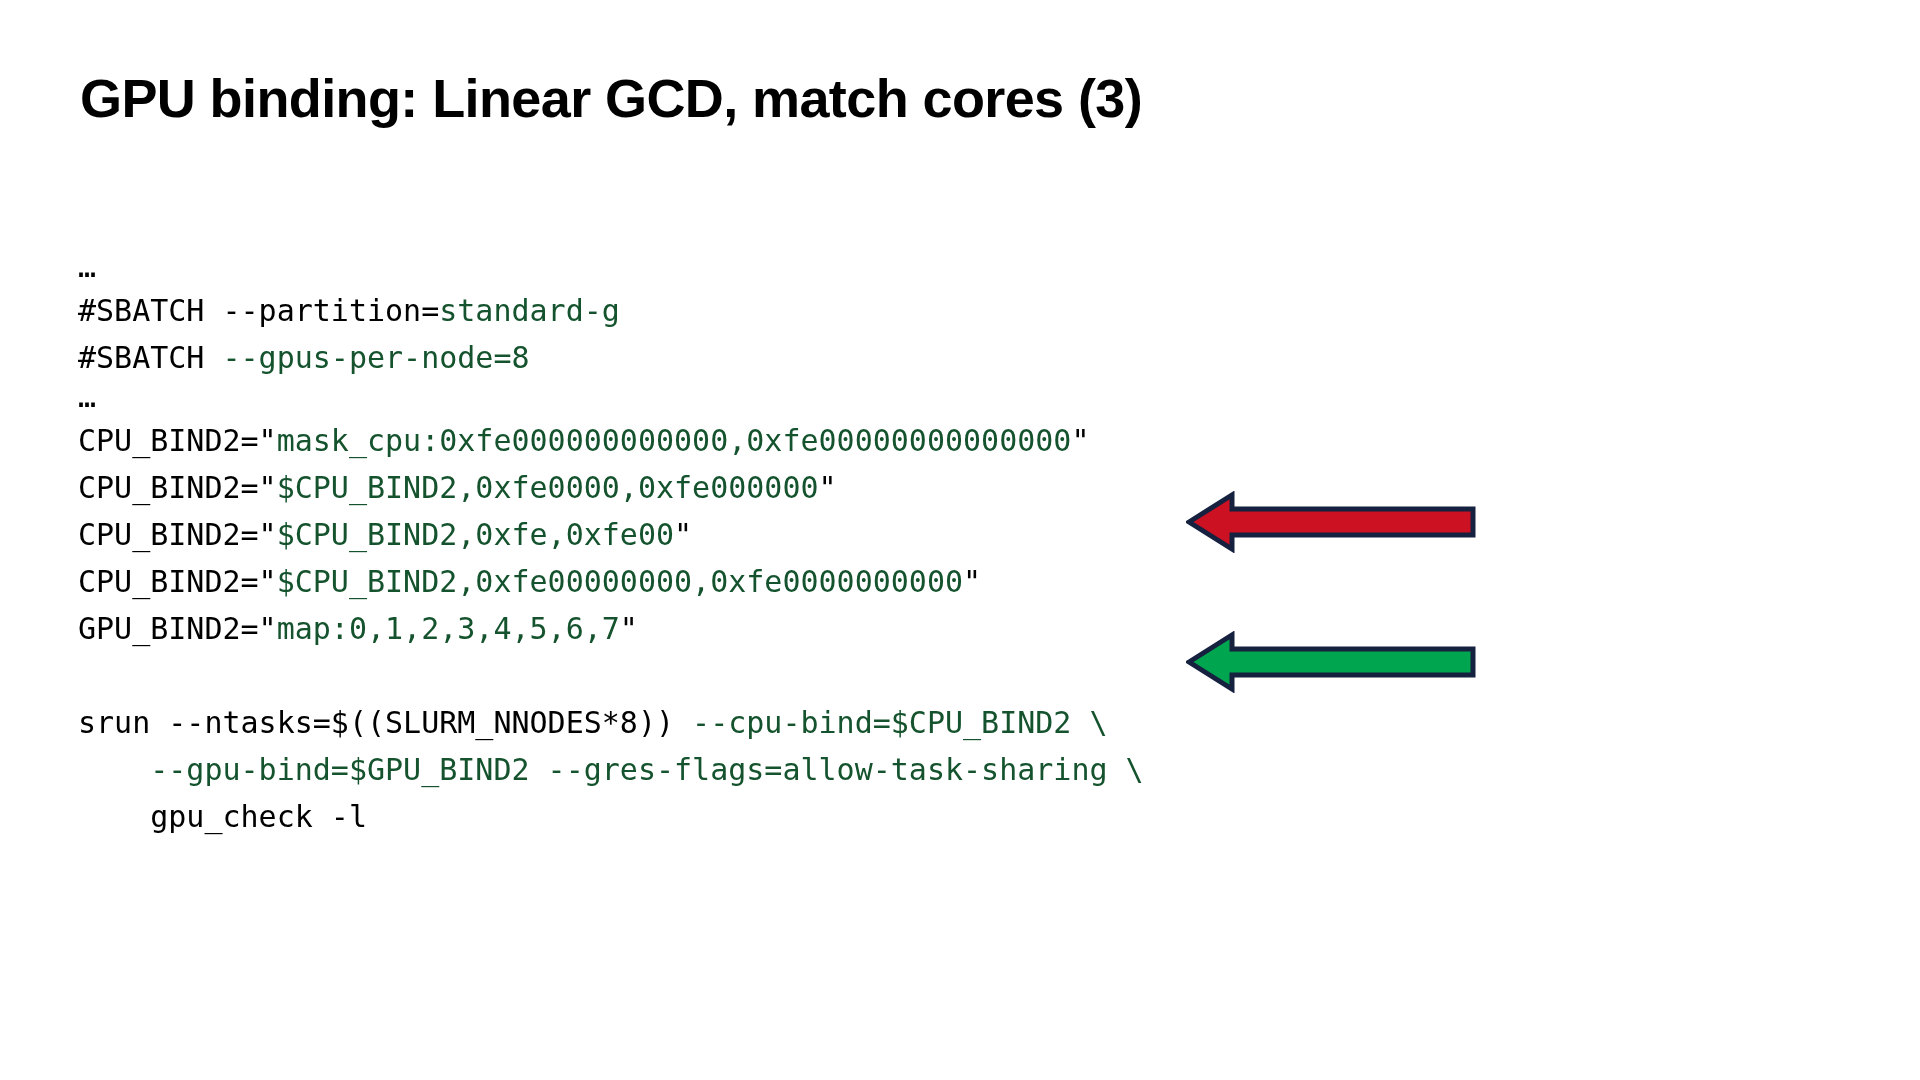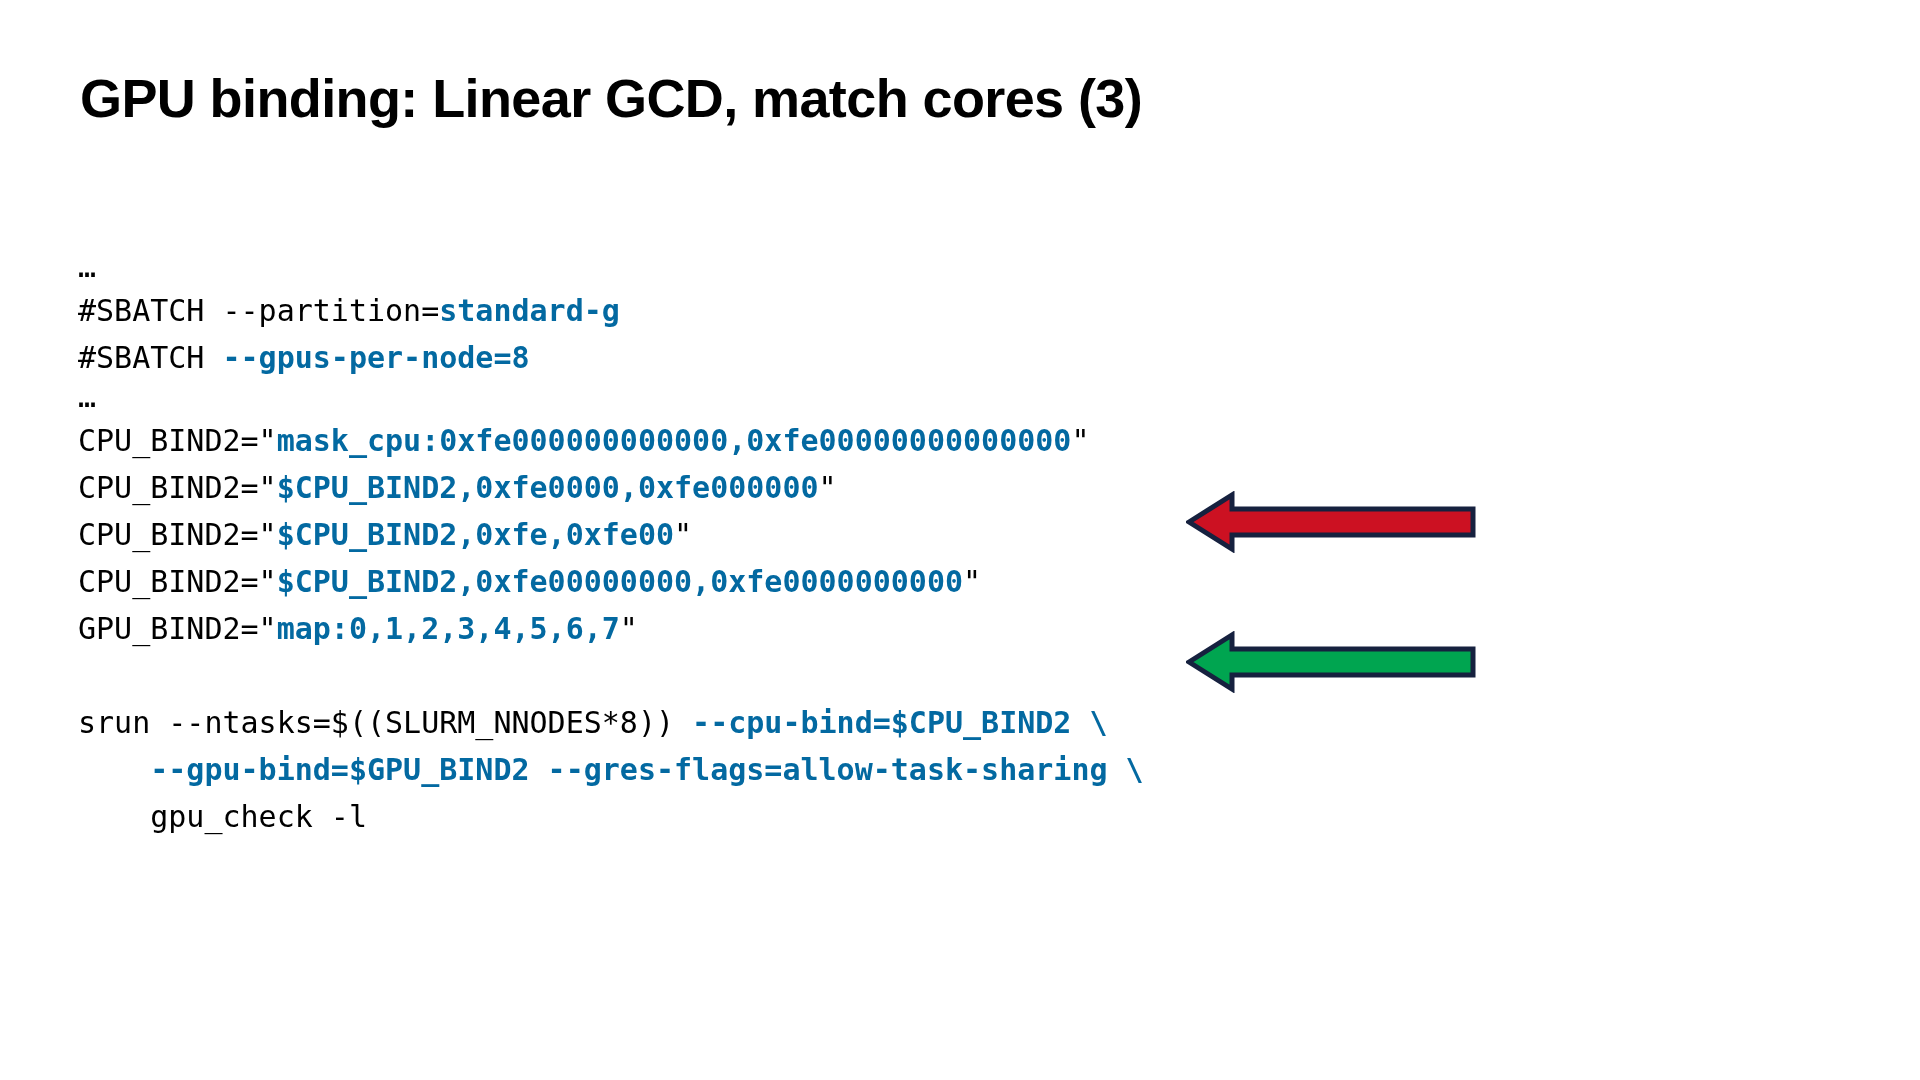--- a/index.html
+++ b/index.html
@@ -58,21 +58,21 @@
     height: 47px;
   }
   .ellipsis-line {
     font-size: 30px;
     line-height: 32px;
     height: 36px;
     white-space: pre;
     color: #000000;
   }
   .seg-plain { color: #000000; }
-  .seg-blue  { color: #0369a1; font-weight: bold; }
+  .seg-blue  { color: #14532d; font-weight: normal; }
 
   
   .arrow {
     position: absolute;
   }
 
   
   ::-webkit-scrollbar { display: none; }
 </style>
 </head>

